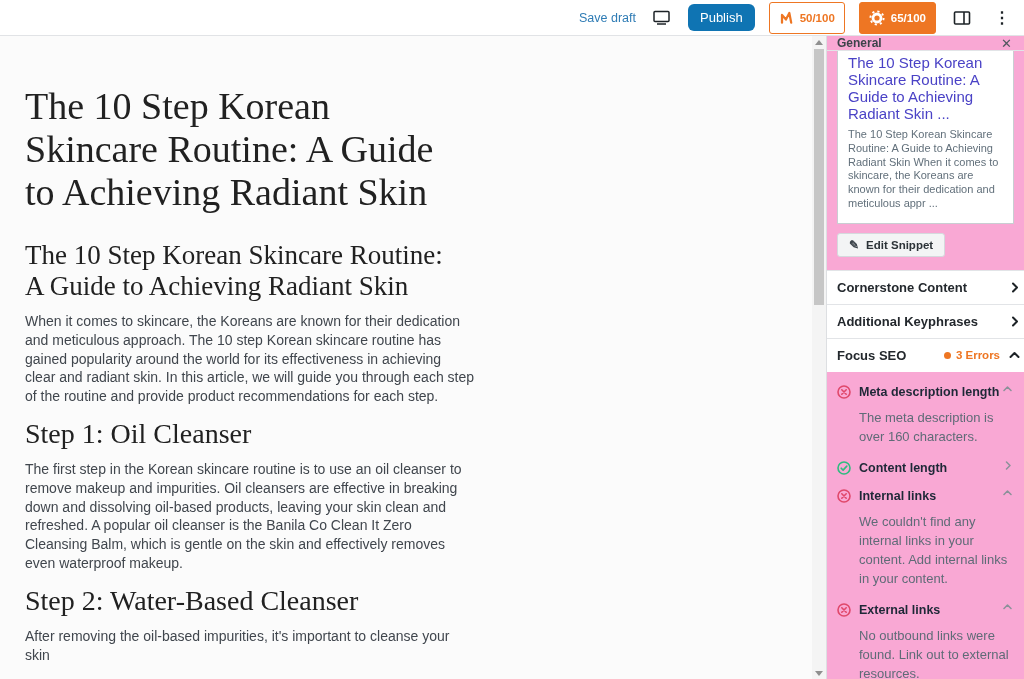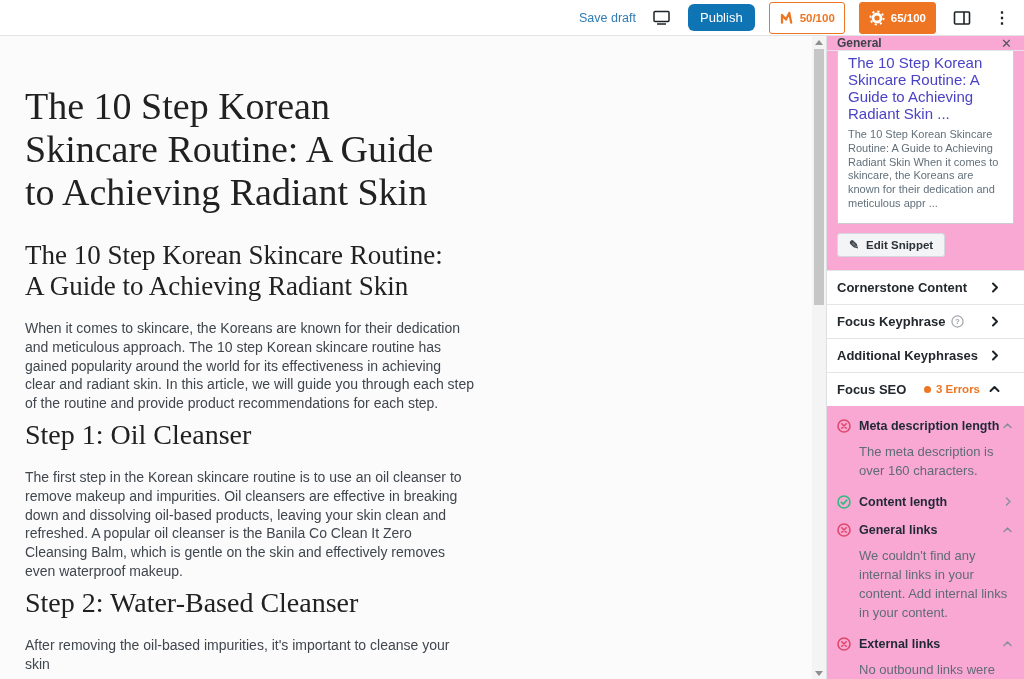--- a/index.html
+++ b/index.html
@@ -18,22 +18,22 @@
   .kebab { font-size:16px; font-weight:bold; color:#1d2327; letter-spacing:0; line-height:1; cursor:pointer; padding:0 6px; }
 
   
   .page-body { flex:1; display:flex; min-height:0; }
 
   
   .canvas { flex:1; position:relative; background:#fbfbfb; overflow:hidden; }
   .doc { padding:49px 0 0 25px; width:478px; }
   .doc h1 { font-family:"Liberation Serif", serif; font-weight:400; font-size:38px; line-height:43px; color:#212121; width:440px; }
   .doc h2 { font-family:"Liberation Serif", serif; font-weight:400; font-size:27px; line-height:31px; color:#212121; margin-top:26px; width:420px; }
-  .doc h3 { font-family:"Liberation Serif", serif; font-weight:400; font-size:28px; line-height:32px; color:#212121; margin-top:6px; }
-  .doc p  { font-size:14px; line-height:18.8px; color:#40464d; margin-top:17px; width:450px; }
+  .doc h3 { font-family:"Liberation Serif", serif; font-weight:400; font-size:28px; line-height:32px; color:#212121; margin-top:12px; }
+  .doc p  { font-size:14px; line-height:18.8px; color:#40464d; margin-top:10px; width:450px; }
 
   
   .c-scrollbar { position:absolute; top:0; right:0; bottom:0; width:14px; background:#f4f4f4; }
   .c-scrollbar .arr { position:absolute; left:0; width:14px; height:12px; display:flex; align-items:center; justify-content:center; cursor:pointer; }
   .arr-up { top:0; } .arr-down { bottom:0; }
   .tri-up { width:0; height:0; border-left:4px solid transparent; border-right:4px solid transparent; border-bottom:5px solid #8f8f8f; }
   .tri-down { width:0; height:0; border-left:4px solid transparent; border-right:4px solid transparent; border-top:5px solid #8f8f8f; }
   .c-thumb { position:absolute; left:2px; width:10px; top:13px; height:256px; background:#c6c6c6; cursor:grab; }
 
   
@@ -42,28 +42,28 @@
   .sb-header .ttl { font-size:12px; font-weight:bold; color:#3c434a; }
   .sb-close { font-size:13px; color:#50575e; cursor:pointer; line-height:1; }
 
   .snippet-box { margin:0 10px; border:1px solid #c9cdd2; border-top:0; padding:3px 10px 12px; background:#fff; }
   .snippet-title { color:#4a42c6; font-size:15px; line-height:17px; cursor:pointer; }
   .snippet-desc { color:#62707b; font-size:11px; line-height:13.8px; margin-top:6px; }
 
   .btn-edit-snippet { margin:9px 10px 13px; display:inline-flex; align-items:center; gap:7px; background:#f3f4f5; border:1px solid #d5d9dd; border-radius:3px; padding:5px 11px; font-size:11.5px; font-weight:600; color:#2c3338; cursor:pointer; font-family:inherit; width:fit-content; }
   .pencil { font-size:12px; color:#3c434a; line-height:1; }
 
-  .acc-row { display:flex; align-items:center; justify-content:space-between; padding:9px 24px 9px 10px; border-top:1px solid #e2e4e7; cursor:pointer; background:#fff; }
+  .acc-row { display:flex; align-items:center; justify-content:space-between; padding:9px 4px 9px 10px; border-top:1px solid #e2e4e7; cursor:pointer; background:#fff; }
   .acc-label { font-size:13px; font-weight:bold; color:#23282d; display:flex; align-items:center; gap:6px; }
   .acc-right { display:flex; align-items:center; gap:9px; }
   .err-badge { display:flex; align-items:center; gap:5px; font-size:11.5px; font-weight:bold; color:#ee7623; }
   .err-dot { width:7px; height:7px; border-radius:50%; background:#ee7623; }
 
   .checks { padding:6px 10px 12px; }
-  .check-head { display:flex; align-items:center; padding:7px 2px 7px 0; cursor:pointer; }
+  .check-head { display:flex; align-items:flex-start; padding:7px 2px 7px 0; cursor:pointer; }
   .check-head .st-icon { flex:0 0 14px; margin-right:8px; display:flex; }
   .check-label { flex:1; font-size:12.5px; font-weight:bold; color:#1e2837; }
   .check-msg { margin:2px 4px 8px 22px; font-size:13px; line-height:19px; color:#5f6b77; }
 
   svg { display:block; }
 </style>
 </head>
 <body>
 
 <div class="screen">
@@ -151,36 +151,20 @@
 
       <div class="acc-row">
         <span class="acc-label">Cornerstone Content</span>
         <span>
           <svg width="10" height="11" viewBox="0 0 10 11">
               <path d="M3 1.5 l4 4 -4 4" fill="none" stroke="#1d2327" stroke-width="2" stroke-linecap="round" stroke-linejoin="round"></path>
             </svg>
         </span>
       </div>
 
-      <div class="acc-row">
-        <span class="acc-label">
-          <span>Focus Keyphrase</span>
-          <span>
-            <svg width="13" height="13" viewBox="0 0 14 14">
-              <circle cx="7" cy="7" r="6" fill="none" stroke="#a0a5ab" stroke-width="1.3"></circle>
-              <text x="7" y="10" text-anchor="middle" font-size="8.5" fill="#a0a5ab" font-family="Liberation Sans, sans-serif">?</text>
-            </svg>
-          </span>
-        </span>
-        <span>
-          <svg width="10" height="11" viewBox="0 0 10 11">
-              <path d="M3 1.5 l4 4 -4 4" fill="none" stroke="#1d2327" stroke-width="2" stroke-linecap="round" stroke-linejoin="round"></path>
-            </svg>
-        </span>
-      </div>
 
       <div class="acc-row">
         <span class="acc-label">Additional Keyphrases</span>
         <span>
           <svg width="10" height="11" viewBox="0 0 10 11">
               <path d="M3 1.5 l4 4 -4 4" fill="none" stroke="#1d2327" stroke-width="2" stroke-linecap="round" stroke-linejoin="round"></path>
             </svg>
         </span>
       </div>
 
@@ -232,21 +216,21 @@
           </span>
         </div>
 
         <div class="check-head">
           <span class="st-icon">
             <svg width="14" height="14" viewBox="0 0 14 14">
               <circle cx="7" cy="7" r="6" fill="none" stroke="#e0486b" stroke-width="1.6"></circle>
               <path d="M4.8 4.8 l4.4 4.4 M9.2 4.8 l-4.4 4.4" stroke="#e0486b" stroke-width="1.6" stroke-linecap="round"></path>
             </svg>
           </span>
-          <span class="check-label">General links</span>
+          <span class="check-label">Internal links</span>
           <span>
             <svg width="9" height="8" viewBox="0 0 9 8">
                 <path d="M1 5.5 l3.5 -3.5 3.5 3.5" fill="none" stroke="#8b9199" stroke-width="1.5" stroke-linecap="round" stroke-linejoin="round"></path>
               </svg>
           </span>
         </div>
         <div class="check-msg">We couldn't find any internal links in your content. Add internal links in your content.</div>
 
         <div class="check-head">
           <span class="st-icon">

